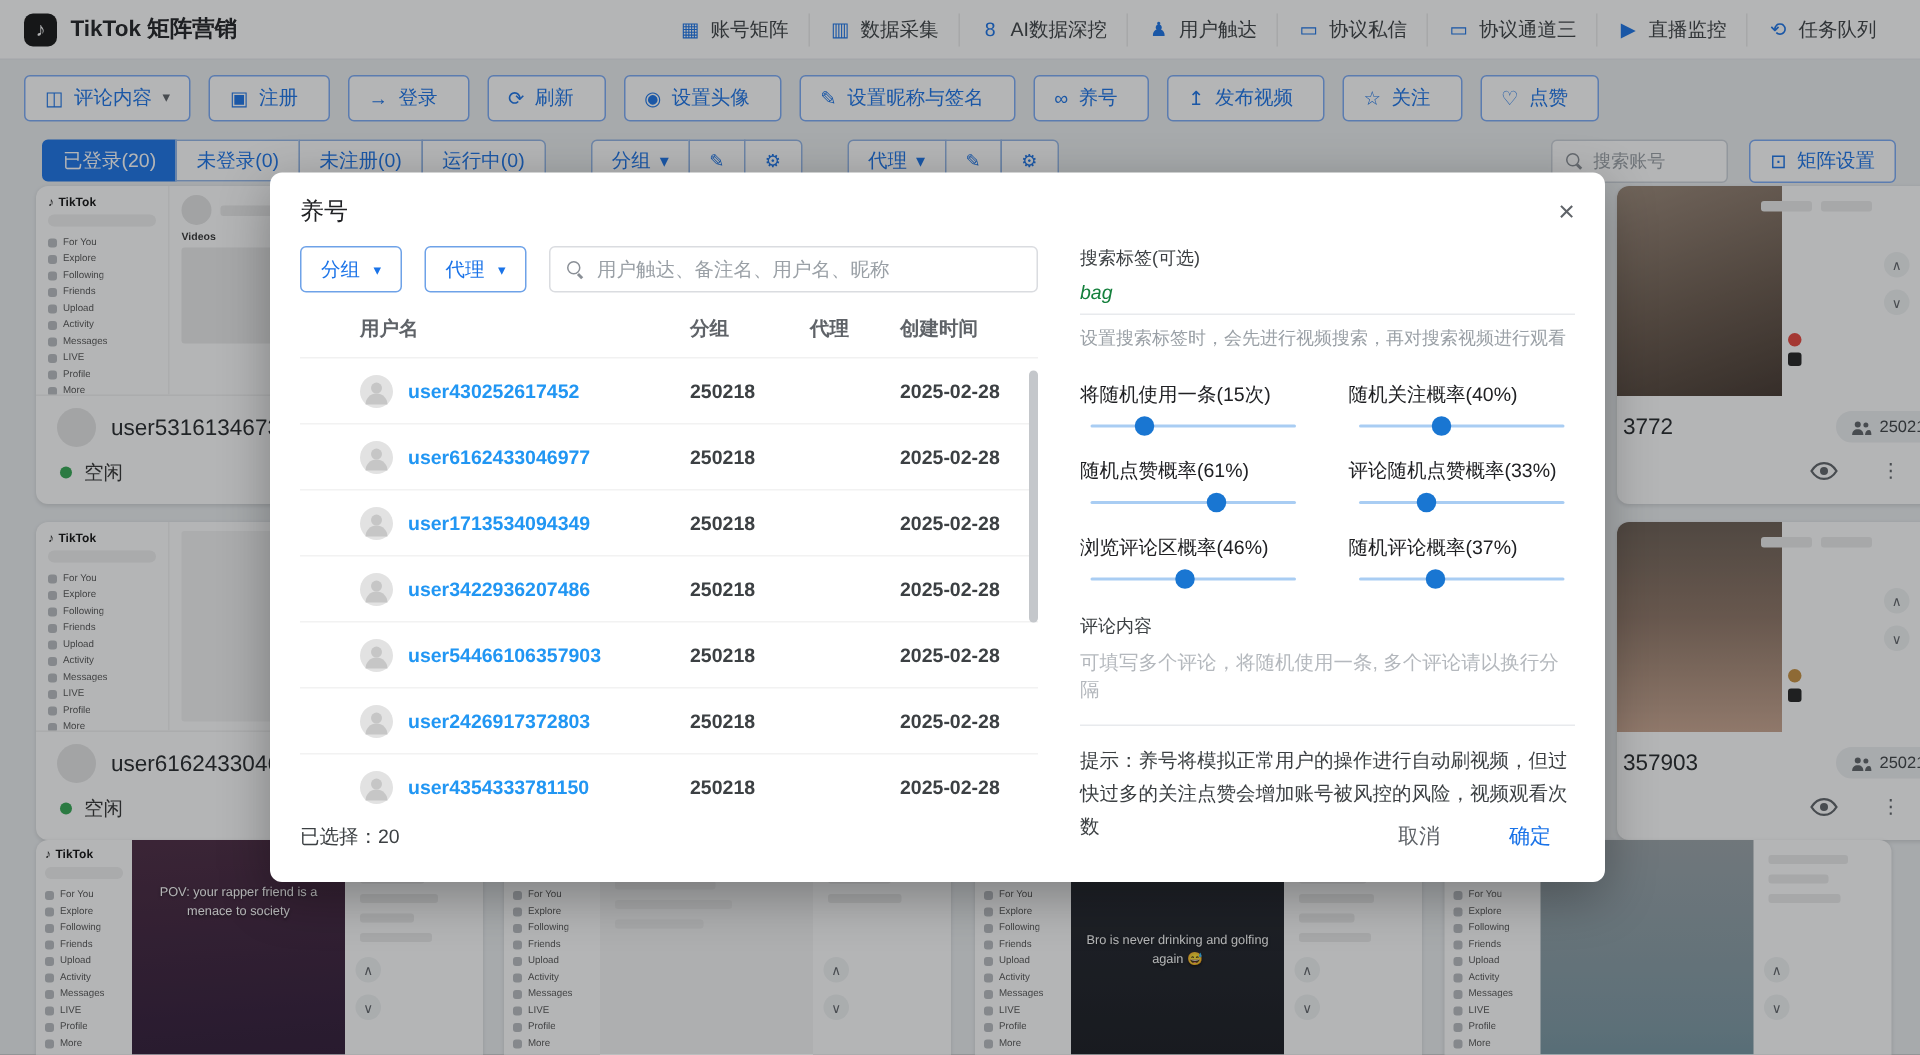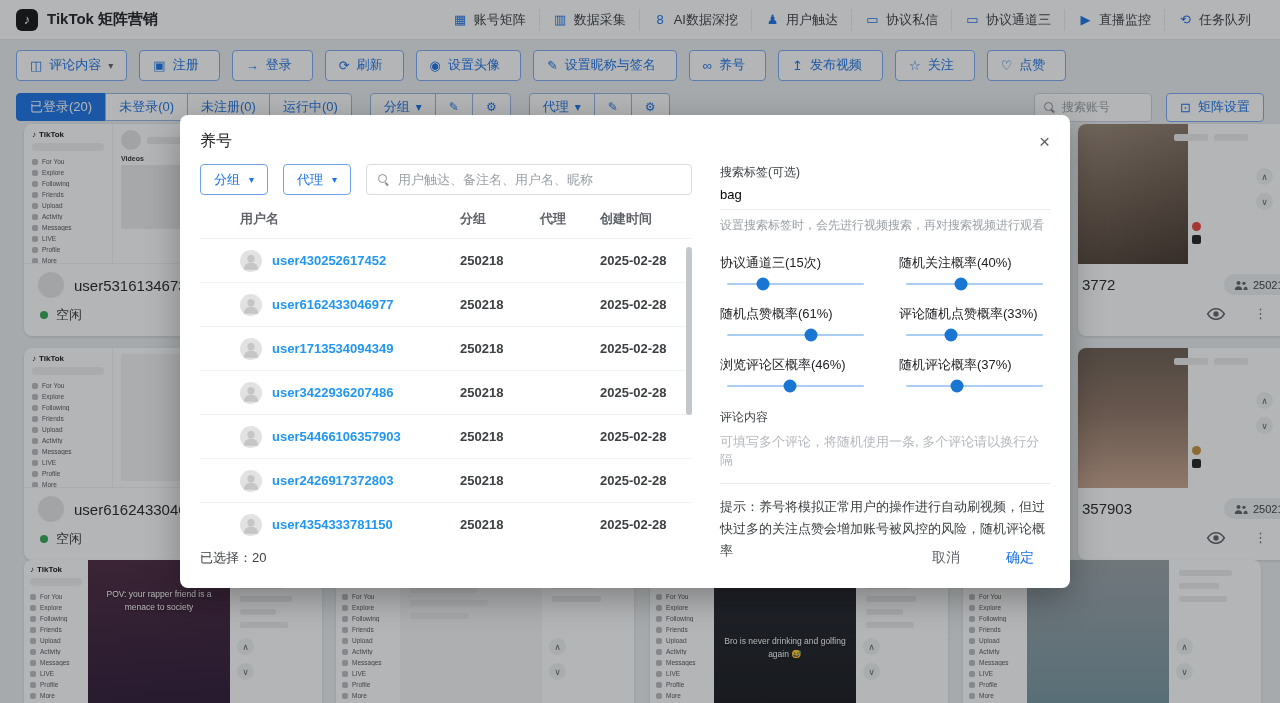--- a/index.html
+++ b/index.html
@@ -18,21 +18,21 @@
   
   .toolbar { position:absolute; top:40px; left:0; right:0; height:50px; display:flex; align-items:center; gap:12px; padding:0 16px; z-index:1; }
   .tbtn { height:31px; display:inline-flex; align-items:center; gap:7px; padding:0 13px; background:#fff; border:1px solid #7baaf7; border-radius:4px; color:#1a73e8; font-size:13px; cursor:pointer; white-space:nowrap; }
   .tbtn .ico { font-size:13px; }
   .tbtn .caret { font-size:10px; color:#5f6368; }
 
   
   .tabsbar { position:absolute; top:90px; left:0; right:0; height:34px; display:flex; align-items:center; padding:0 16px; gap:18px; z-index:1; }
   .tab-group { display:flex; }
   .tab { height:28px; padding:0 13px; display:flex; align-items:center; gap:6px; font-size:13px; color:#1a73e8; background:#fff; border:1px solid #94b7e8; margin-left:-1px; cursor:pointer; white-space:nowrap; }
-  .tab:first-child { margin-left:0; border-radius:4px 0 0 4px; }
+  .tab:first-child { margin-left:12px; border-radius:4px 0 0 4px; }
   .tab-group .tab:last-child { border-radius:0 4px 4px 0; }
   .tab.active { background:#1a73e8; border-color:#1a73e8; color:#fff; }
   .tab .mini-ico { font-size:12px; }
   .tabsbar-right { margin-left:auto; display:flex; align-items:center; gap:14px; }
   .searchbox { width:118px; height:29px; background:#fff; border:1px solid #cdd3da; border-radius:4px; display:flex; align-items:center; gap:7px; padding:0 9px; color:#9aa0a6; font-size:12px; }
 
   
   .mag { position:relative; width:11px; height:11px; flex:0 0 11px; }
   .mag::before { content:""; position:absolute; left:0; top:0; width:7px; height:7px; border:1.5px solid #8a8f96; border-radius:50%; }
   .mag::after { content:""; position:absolute; left:7.5px; top:7.5px; width:4px; height:1.5px; background:#8a8f96; transform:rotate(45deg); transform-origin:0 0; }
@@ -117,21 +117,21 @@
   .c-date { width:92px; flex:0 0 auto; }
   .tbody { flex:1; min-height:0; overflow:hidden; position:relative;font-weight:bold; }
   .trow { display:flex; align-items:center; height:44px; border-bottom:1px solid #f2f2f2; font-size:13px; color:#3c4043; }
   .trow .c-user { color:#2196f3; }
   .cb { width:16px; height:16px; background:#616161; border-radius:2px; position:relative; cursor:pointer; }
   .cb::after { content:""; position:absolute; left:5px; top:2px; width:4px; height:8px; border:solid #fff; border-width:0 2px 2px 0; transform:rotate(45deg); }
   .av { width:22px; height:22px; flex:0 0 auto; }
   .vscroll { position:absolute; right:0; top:8px; width:6px; height:168px; background:#c4c7cb; border-radius:3px; }
 
   .lab { font-size:12px; color:#3c4043; }
-  .tag-input { font-size:13px; color:#000000; padding:6px 0 7px; border-bottom:1px solid #e8eaed; cursor:text; }
+  .tag-input { font-size:13px; color:#15803d; padding:6px 0 7px; border-bottom:1px solid #e8eaed; cursor:text;font-style:italic; }
   .hint { font-size:12px; color:#9aa0a6; margin-top:7px; }
   .sliders { display:grid; grid-template-columns:1fr 1fr; column-gap:28px; row-gap:16px; margin-top:20px; }
   .s-label { font-size:13px; color:#202124; margin-bottom:11px; white-space:nowrap; }
   .s-track { position:relative; height:2px; background:#a9cdf3; border-radius:1px; margin:0 7px 4px; }
   .s-thumb { position:absolute; top:50%; width:13px; height:13px; border-radius:50%; background:#1976d2; transform:translate(-50%,-50%); cursor:pointer; }
   .comment-block { margin-top:18px; }
   .comment-ph { font-size:13px; color:#b4b8bd; margin-top:7px; min-height:30px; cursor:text; }
   .m-divider { border-top:1px solid #e8eaed; margin:14px 0 12px; }
   .tip { font-size:13px; color:#3c4043; line-height:1.7; }
 
@@ -737,21 +737,21 @@
               <span class="ms-ico"></span>
               <span class="ms-lb">Profile</span>
             </div>
 
             <div class="ms-item">
               <span class="ms-ico"></span>
               <span class="ms-lb">More</span>
             </div>
           </div>
         <div class="f3-vid grad-golf">
-          <div class="caption" style="margin-top:75px;">Bro is never drinking and golfing again 😅</div>
+          <div class="caption" style="margin-top:60px;">Bro is never drinking and golfing again 😅</div>
           <div class="f3-chevs">
             <span class="chev">∧</span>
             <span class="chev">∨</span>
           </div>
 
         </div>
         <div class="f3-comments">
           <span class="sk" style="width:78%;"></span>
           <span class="sk" style="width:62%;"></span>
           <span class="sk" style="width:70%;"></span>
@@ -983,21 +983,21 @@
 
       <div class="m-right">
         <div class="lab">搜索标签(可选)</div>
         <div class="tag-input">bag</div>
         <div class="hint">设置搜索标签时，会先进行视频搜索，再对搜索视频进行观看</div>
 
         <div class="sliders">
 
 
             <div class="slider">
-              <div class="s-label">协议通道三(15次)</div>
+              <div class="s-label">将随机使用一条(15次)</div>
               <div class="s-track">
                 <span class="s-thumb" style="left: 26%;"></span>
               </div>
             </div>
 
             <div class="slider">
               <div class="s-label">随机关注概率(40%)</div>
               <div class="s-track">
                 <span class="s-thumb" style="left: 40%;"></span>
               </div>
@@ -1032,21 +1032,21 @@
               </div>
             </div>
           </div>
 
         <div class="comment-block">
           <div class="lab">评论内容</div>
           <div class="comment-ph">可填写多个评论，将随机使用一条, 多个评论请以换行分隔</div>
         </div>
 
         <div class="m-divider"></div>
-        <div class="tip">提示：养号将模拟正常用户的操作进行自动刷视频，但过快过多的关注点赞会增加账号被风控的风险，随机评论概率</div>
+        <div class="tip">提示：养号将模拟正常用户的操作进行自动刷视频，但过快过多的关注点赞会增加账号被风控的风险，视频观看次数</div>
       </div>
     </div>
 
     <div class="m-foot">
       <span class="sel"><span>已选择：</span><span>20</span></span>
       <span class="spacer"></span>
       <span class="btn-text btn-cancel">取消</span>
       <span class="btn-text btn-ok">确定</span>
     </div>
   </div>

